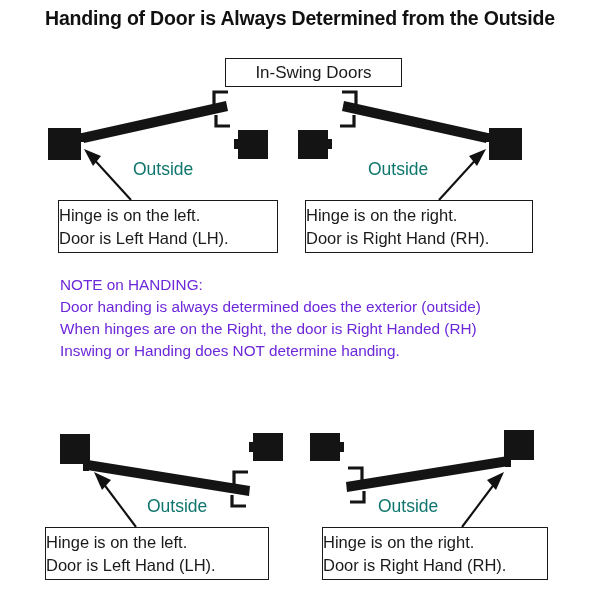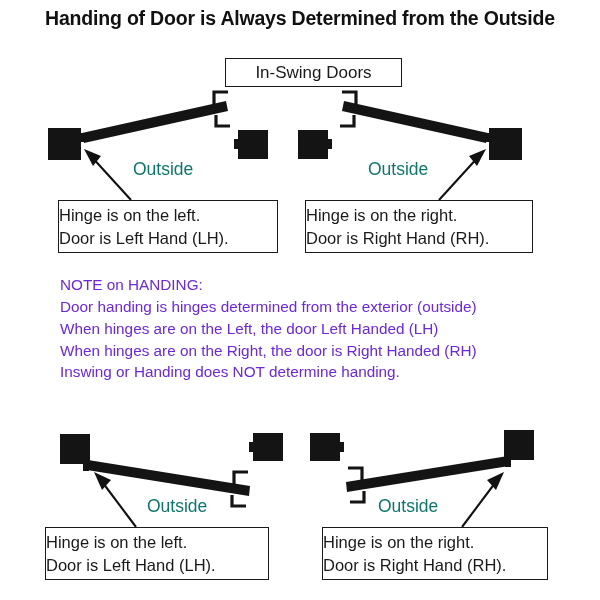--- a/index.html
+++ b/index.html
@@ -168,22 +168,21 @@
     <span class="callout-line">Door is Left Hand (LH).</span>
   </div>
 
   <div class="callout-box" style="left:305px; top:200px; width:228px; height:53px;">
     <span class="callout-line">Hinge is on the right.</span>
     <span class="callout-line">Door is Right Hand (RH).</span>
   </div>
 
   <div class="note-block">
     <span class="note-line">NOTE on HANDING:</span>
-    <span class="note-line">Door handing is hinges determined from the exterior (outside)</span>
-    <span class="note-line">When hinges are on the Left, the door Left Handed (LH)</span>
+    <span class="note-line">Door handing is always determined does the exterior (outside)</span>
     <span class="note-line">When hinges are on the Right, the door is Right Handed (RH)</span>
     <span class="note-line">Inswing or Handing does NOT determine handing.</span>
   </div>
 
 
   <div class="t outside-label" style="left:147px; top:496px;">Outside</div>
   <div class="t outside-label" style="left:378px; top:496px;">Outside</div>
 
   <div class="callout-box" style="left:45px; top:527px; width:224px; height:53px;">
     <span class="callout-line">Hinge is on the left.</span>

